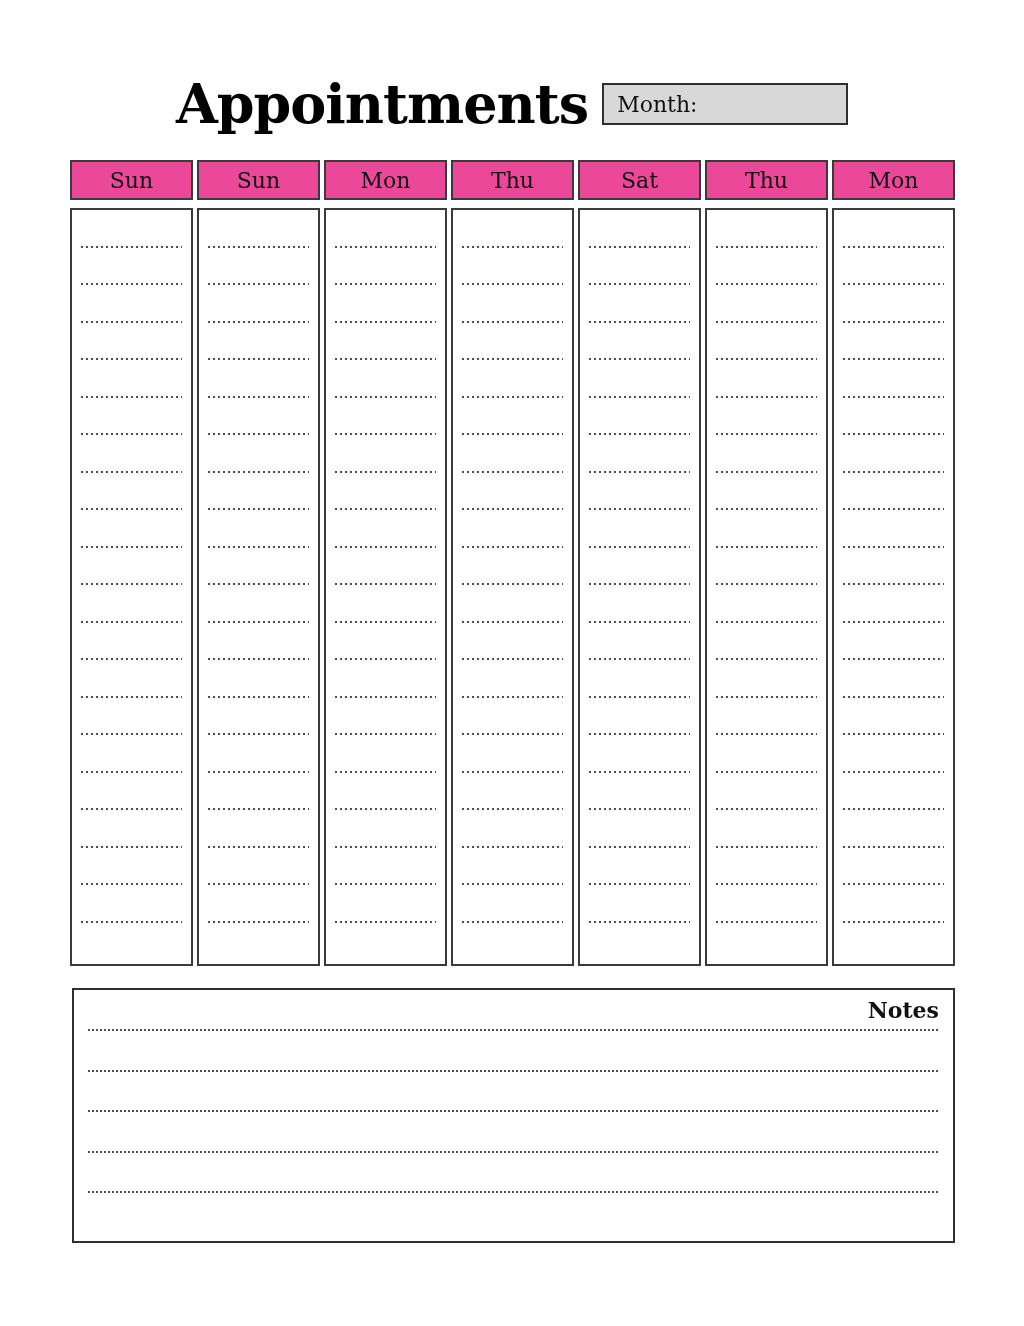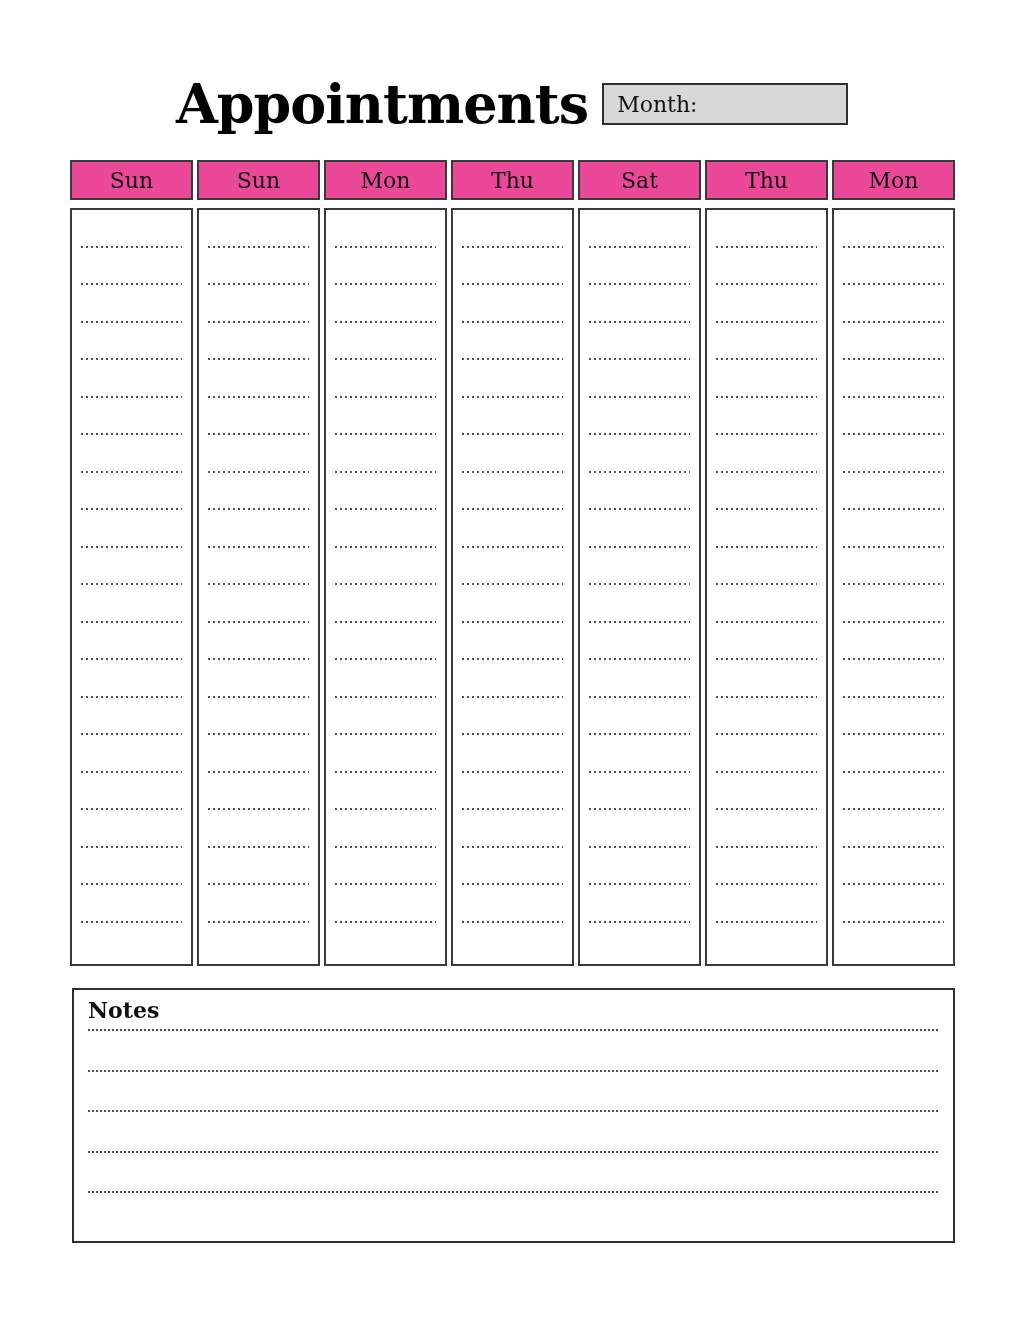--- a/index.html
+++ b/index.html
@@ -111,20 +111,21 @@
   .notes-label-row {
     height: 41px;
     display: flex;
     align-items: flex-end;
     padding-bottom: 2px;
     background-image: repeating-linear-gradient(to right,
       #4f4f4f 0px, #4f4f4f 2px, transparent 2px, transparent 4px);
     background-size: 100% 2px;
     background-position: left bottom;
     background-repeat: no-repeat;
+    justify-content: flex-end;
   }
   .notes-label {
     font-size: 22px;
     font-weight: 700;
     color: #111;
     padding-bottom: 6px;
   }
   .nline {
     height: 40.5px;
     background-image: repeating-linear-gradient(to right,

